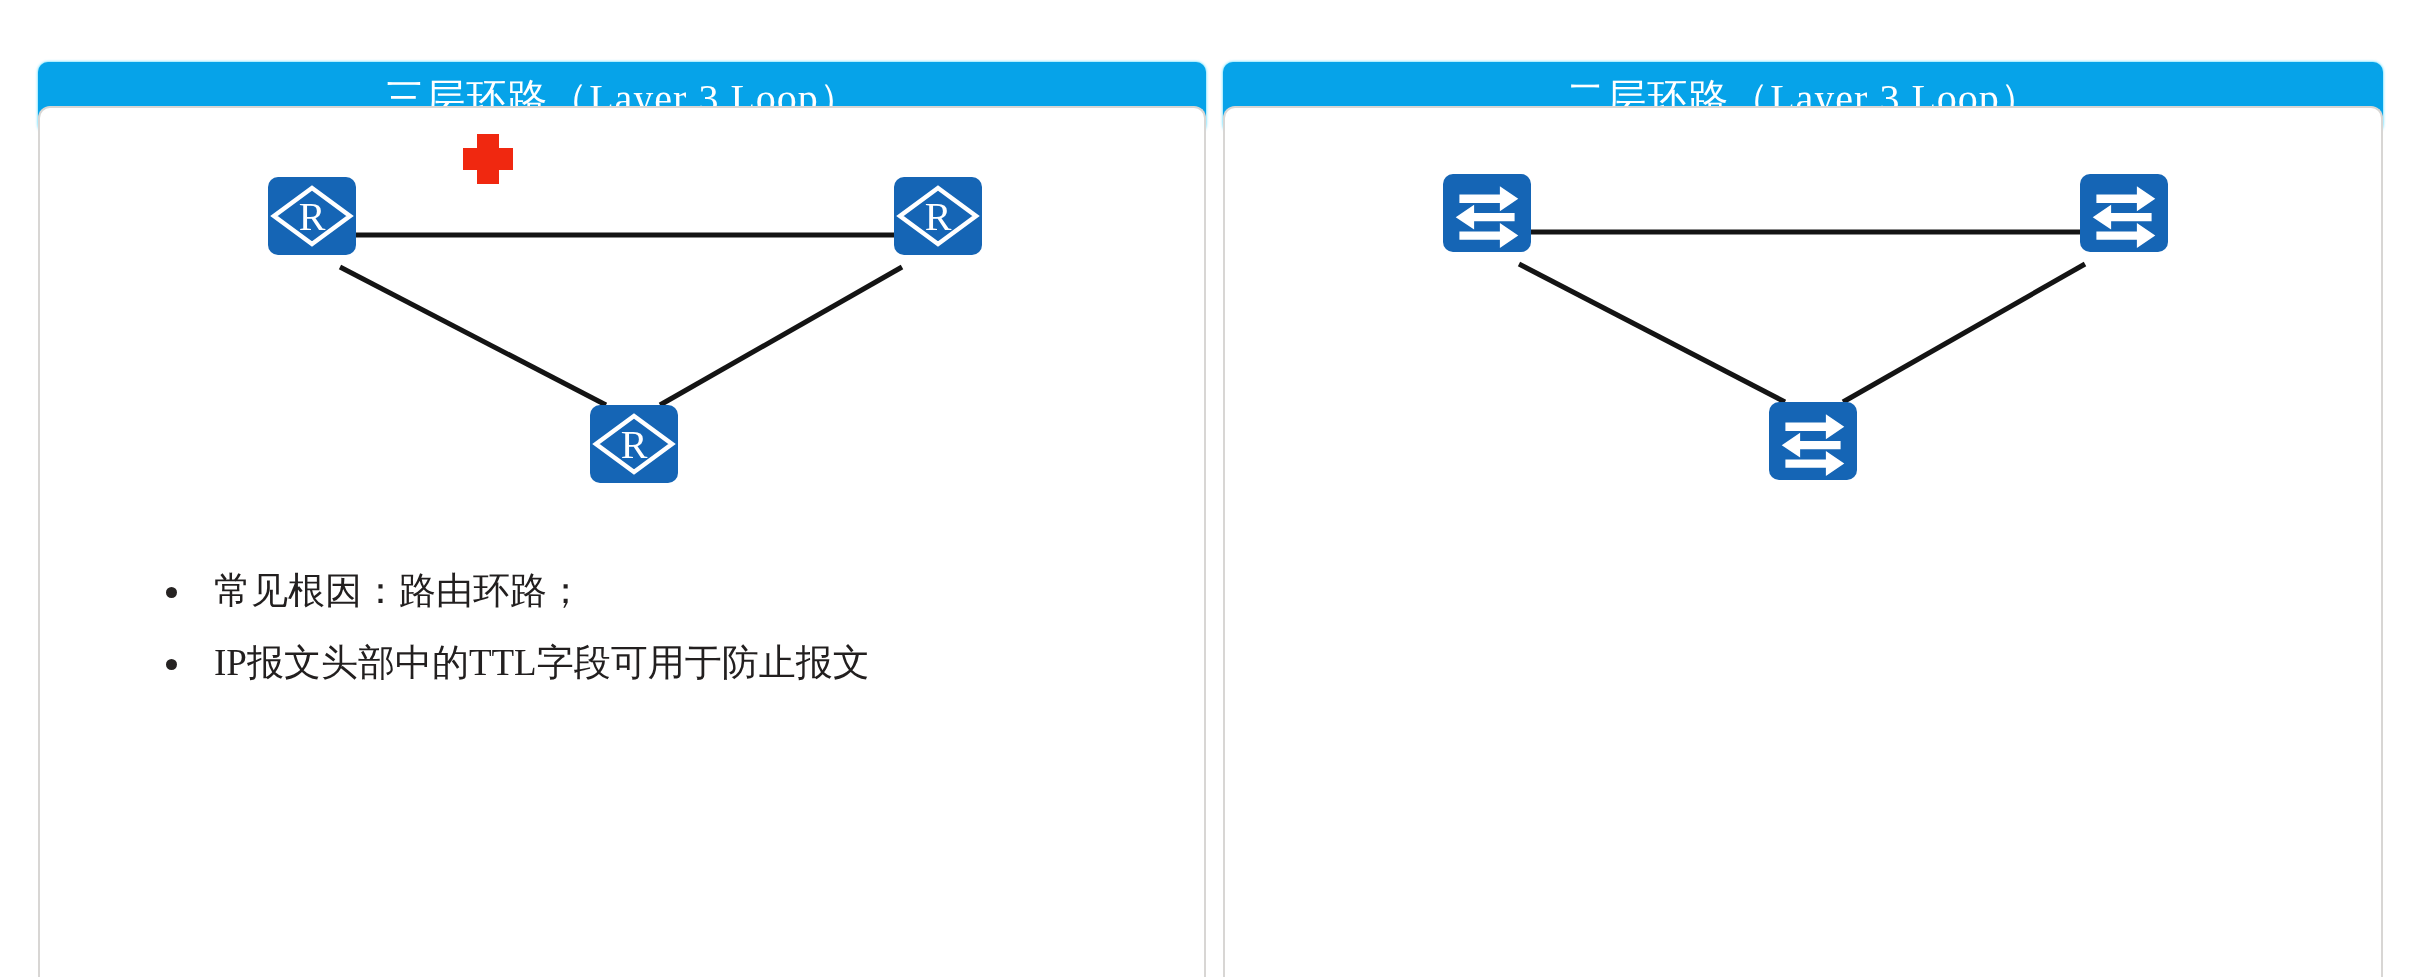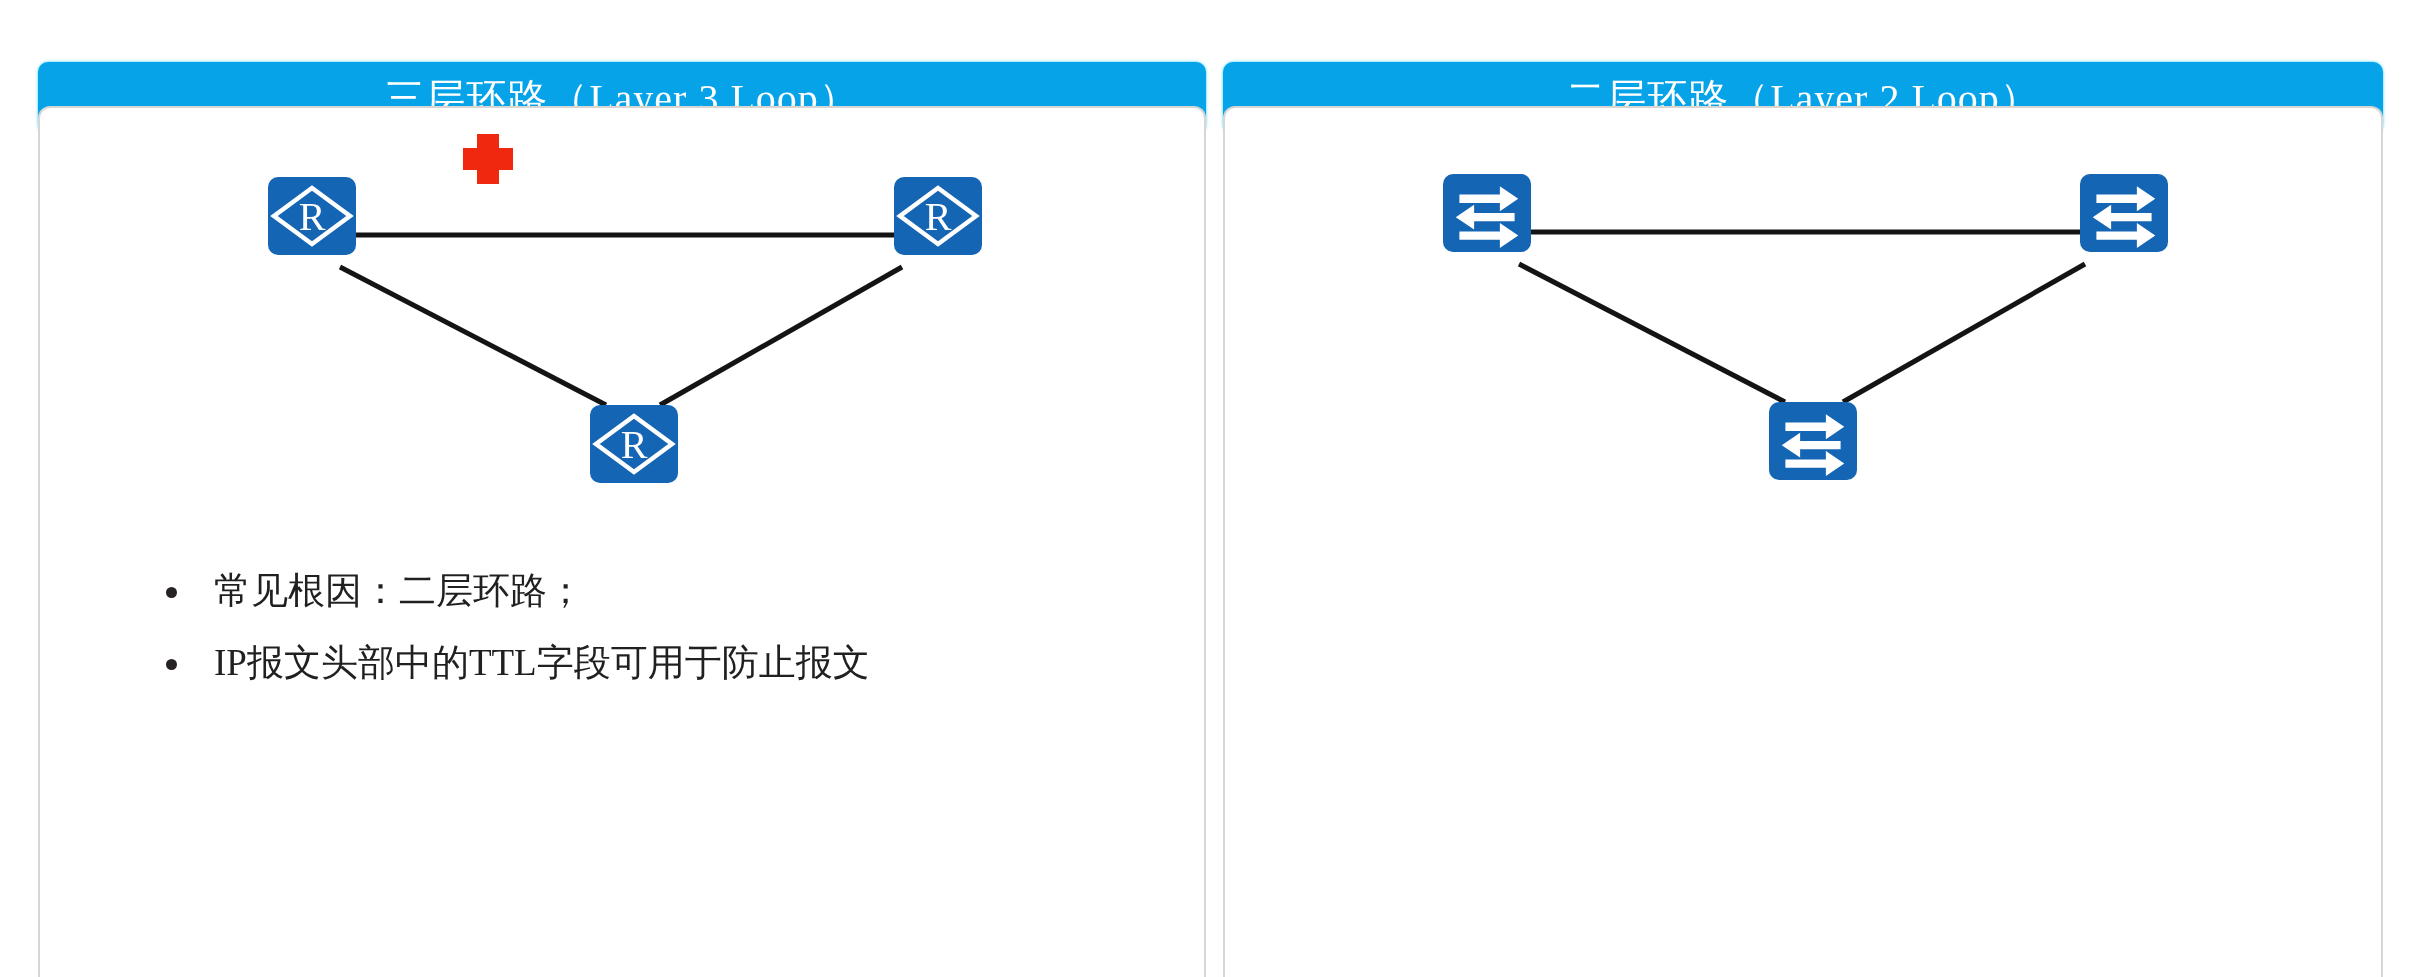--- a/index.html
+++ b/index.html
@@ -151,34 +151,34 @@
           </g>
 
           <g>
             <path d="M437 12 h22 v14 h14 v22 h-14 v14 h-22 v-14 h-14 v-22 h14 Z" fill="#F02810"></path>
           </g>
         </svg>
       </div>
 
       <ul class="bullets">
         <li class="bullet">
-          <span class="bullet-line">常见根因：二层环路；</span>
+          <span class="bullet-line">常见根因：路由环路；</span>
         </li>
         <li class="bullet">
           <span class="bullet-line">IP报文头部中的TTL字段可用于防止报文</span>
         </li>
       </ul>
 
     </div>
   </section>
 
   <section class="panel right">
 
     <div class="panel-header">
-      <span class="panel-title">二层环路（Layer 2 Loop）</span>
+      <span class="panel-title">二层环路（Layer 3 Loop）</span>
     </div>
 
     <div class="panel-body">
 
       <div class="diagram">
         <svg width="1156" height="400" viewBox="0 0 1156 400" xmlns="http://www.w3.org/2000/svg">
           <defs>
             <g id="switch-glyph">
 
               <path d="M-30 -20 h44 v-9 l20 13.5 -20 13.5 v-9 h-44 Z" fill="#ffffff"></path>

